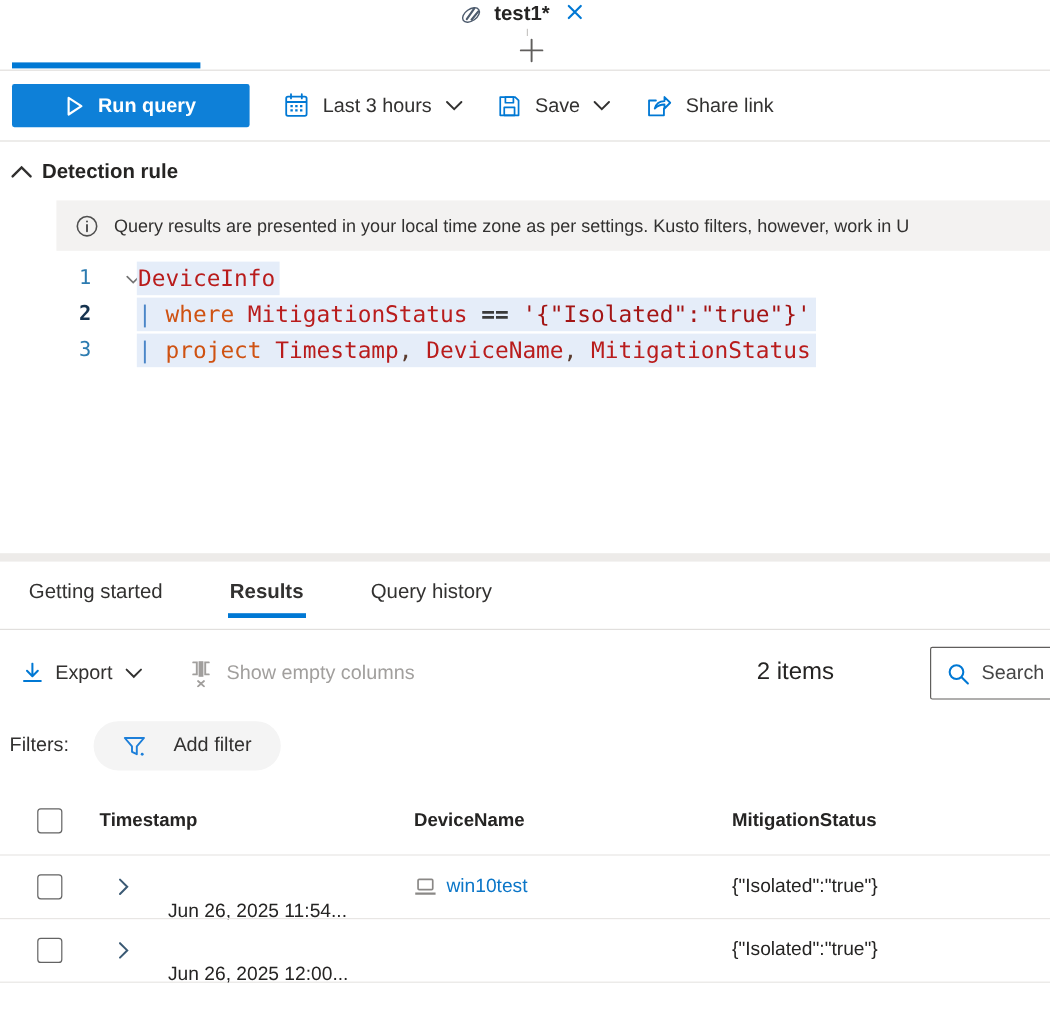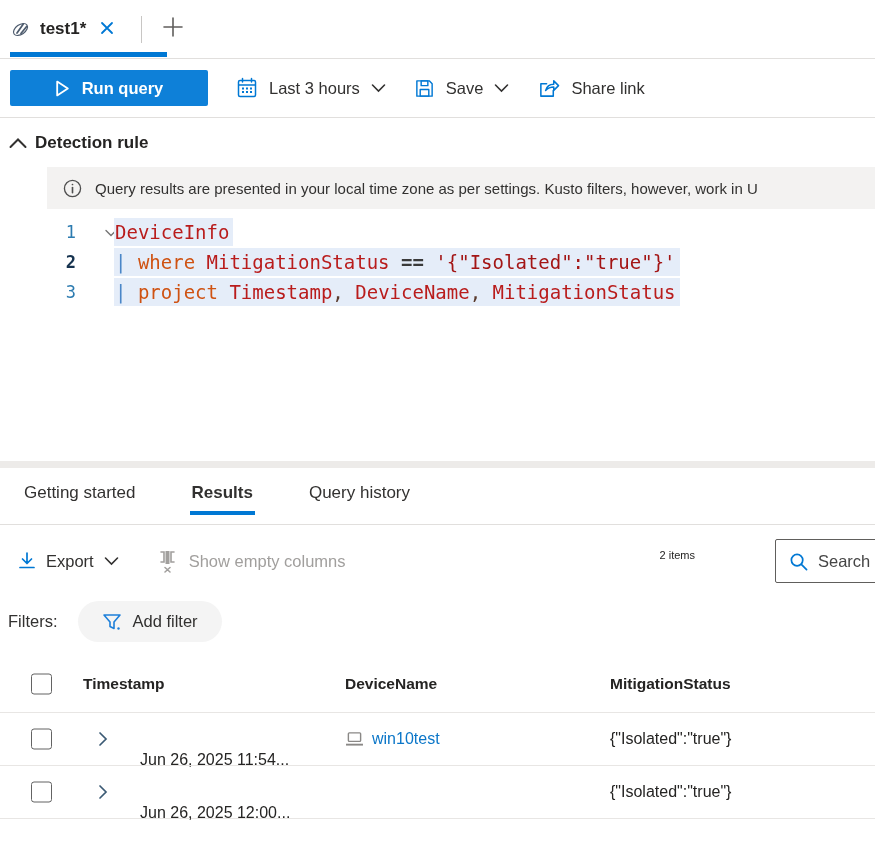--- a/index.html
+++ b/index.html
@@ -1,21 +1,21 @@
 <!DOCTYPE html>
 <html><head>
 <meta charset="utf-8">
 <style>
   * { margin:0; padding:0; box-sizing:border-box; }
   html,body { background:#fff; }
   body { font-family:"Liberation Sans", sans-serif; color:#323130; }
   .page { width:875px; height:863px; overflow:hidden; position:relative; background:#fff; }
 
   
-  .tabbar { height:59px; border-bottom:1px solid #e1dfdd; display:flex; align-items:center; padding-left:10px; position:relative; }
+  .tabbar { height:59px; border-bottom:1px solid #e1dfdd; display:flex; align-items:center; padding-left:10px; position:relative;flex-direction:column; }
   .qtab { display:flex; align-items:center; gap:9px; height:100%; position:relative; padding-right:12px; cursor:pointer; }
   .qtab-title { font-weight:bold; font-size:17px; color:#252423; }
   .qtab-close { color:#0078d4; font-size:19px; line-height:1; padding:2px 4px; cursor:pointer; }
   .qtab-underline { position:absolute; left:10px; top:52px; width:157px; height:5px; background:#0078d4; }
   .tab-divider { width:1px; height:27px; background:#c8c6c4; margin:0 16px 0 10px; }
   .tab-plus { color:#605e5c; font-size:28px; font-weight:300; line-height:1; cursor:pointer; padding:0 4px; }
   .query-icon { color:#4d5b6d; display:inline-flex; }
 
   
   .cmdbar { height:59px; border-bottom:1px solid #e1dfdd; display:flex; align-items:center; padding-left:10px; }
@@ -54,30 +54,30 @@
   .rtabs { height:57px; border-bottom:1px solid #e1dfdd; display:flex; align-items:flex-start; padding-left:22px; gap:52px; }
   .rtab { font-size:17px; color:#323130; padding:15px 2px 0 2px; height:100%; position:relative; cursor:pointer; }
   .rtab.active { font-weight:bold; }
   .rtab.active::after { content:""; position:absolute; left:0; right:0; bottom:9px; height:4px; background:#0078d4; }
 
   
   .res-toolbar { height:72px; display:flex; align-items:center; padding-left:18px; position:relative; }
   .export-group { display:flex; align-items:center; gap:10px; font-size:16.5px; color:#323130; cursor:pointer; }
   .empty-cols { display:flex; align-items:center; gap:11px; font-size:16.5px; color:#a19f9d; margin-left:38px; cursor:default; }
   .gray-ic { color:#a19f9d; display:inline-flex; }
-  .items-count { position:absolute; right:180px; top:24px; font-size:11px; color:#252423; white-space:nowrap; }
+  .items-count { position:absolute; right:180px; top:24px; font-size:20px; color:#252423; white-space:nowrap; }
   .search-box { position:absolute; right:-75px; top:14px; width:175px; height:44px; border:1.5px solid #605e5c; border-radius:2px;
                 background:#fff; display:flex; align-items:center; gap:10px; padding-left:13px; }
   .search-box input { border:none; outline:none; font-family:inherit; font-size:16.5px; width:90px; color:#323130; }
   .search-box input::placeholder { color:#454545; }
 
   
   .filters-row { display:flex; align-items:center; gap:20px; padding:4px 0 14px 8px; }
   .filters-label { font-size:16.5px; color:#323130; }
-  .add-filter { background:#f4f4f4; border:none; border-radius:21px; height:41px; padding:0 24px; display:flex; align-items:center; gap:11px;
+  .add-filter { background:#f4f4f4; border:none; border-radius:21px; height:41px; padding:0 24px; display:flex; align-items:center; gap:23px;
                 font-family:inherit; font-size:16.5px; color:#323130; cursor:pointer; }
   .funnel-ic { color:#1d7fd9; display:inline-flex; }
 
   
   .grid-row { position:relative; }
   .thead { height:56px; }
   .trow { height:53px; border-top:1px solid #e8e6e4; cursor:pointer; }
   .trow-last-border { border-top:1px solid #e8e6e4; }
   .cell { position:absolute; top:50%; transform:translateY(-50%); white-space:nowrap; }
   .cb { width:21px; height:21px; border:1.8px solid #636363; border-radius:3px; background:#fff; left:31px; cursor:pointer; }

